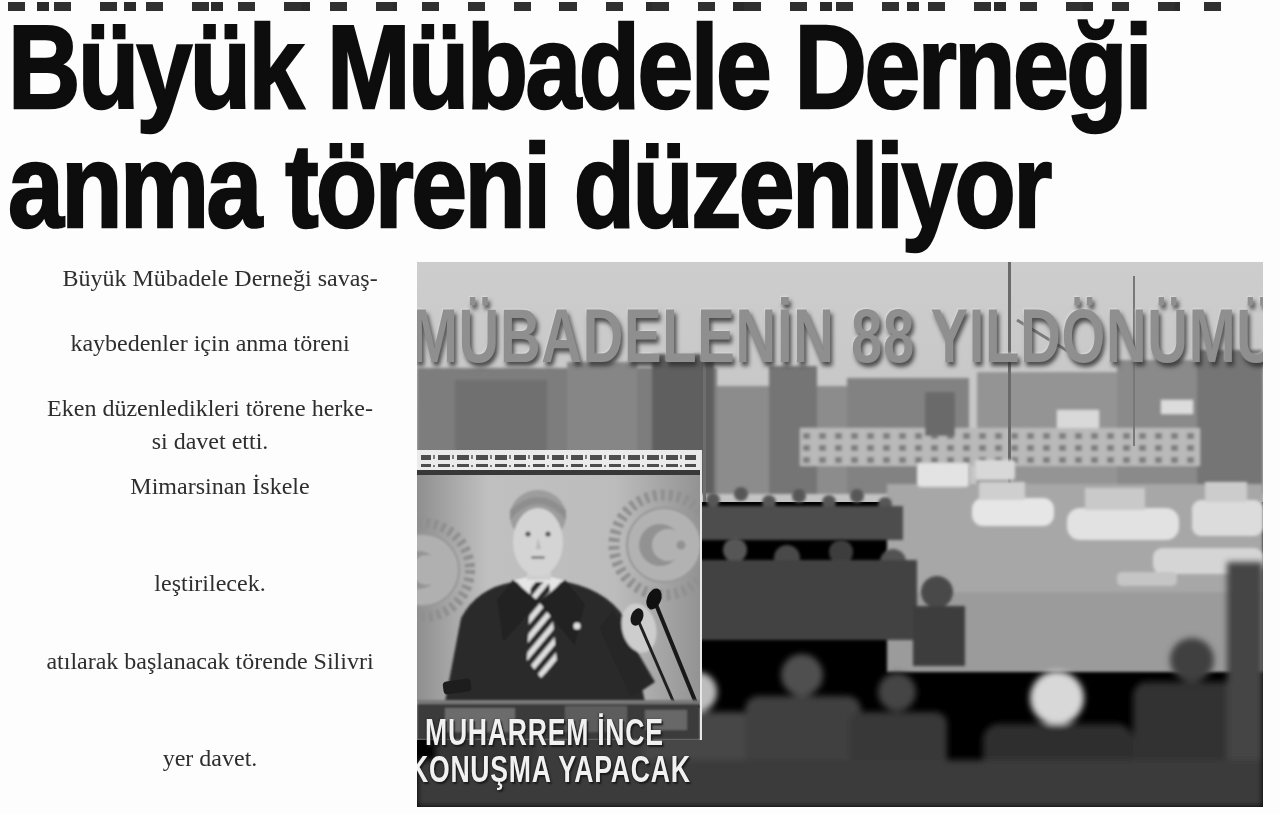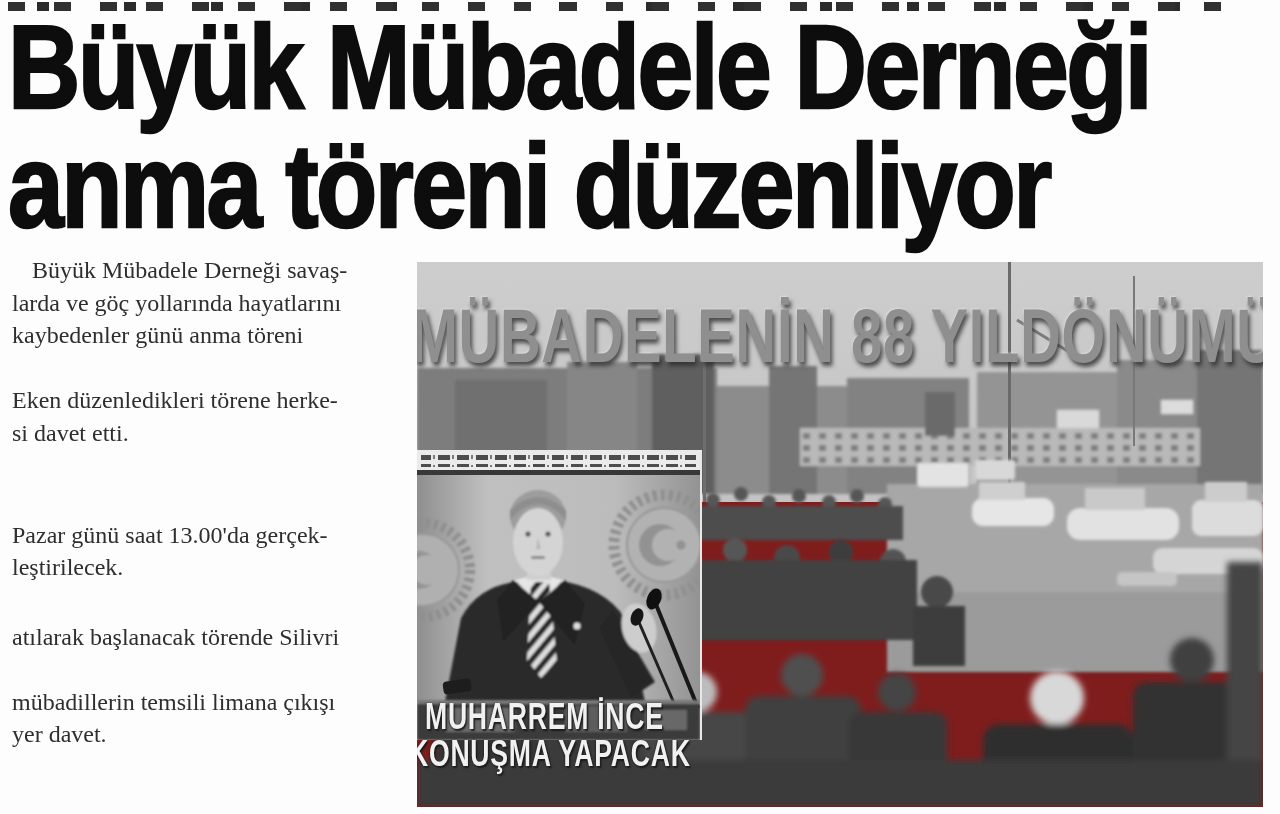--- a/index.html
+++ b/index.html
@@ -20,42 +20,42 @@
     font-family:"Liberation Sans", sans-serif;font-weight:bold;
     font-size:118px;line-height:119px;color:#0d0d0d;letter-spacing:-3px;
     transform:scaleX(0.85);transform-origin:left top;white-space:nowrap;
     -webkit-text-stroke:2.5px #0d0d0d;
   }
   
   #article-column{
     position:absolute;top:250px;left:8px;width:404px;
     font-size:24px;line-height:32.6px;color:#2e2e2e;
   }
-  .para{margin:4px;text-indent:20px;}
+  .para{margin:12px;text-indent:20px;text-align:center;}
   .para span{white-space:nowrap;}
   
   #news-photo{
     position:absolute;left:417px;top:262px;width:846px;height:545px;
-    background:#7f1d1d;overflow:hidden;
+    background:#000000;overflow:hidden;
   }
   #news-photo svg{position:absolute;left:0;top:0;}
   #photo-overlay-title{
     position:absolute;left:-6px;top:30px;white-space:nowrap;
     font-family:"Liberation Sans", sans-serif;font-weight:bold;
     font-size:76px;color:#8f8f8f;letter-spacing:1px;
     transform:scaleX(0.74);transform-origin:left top;
     text-shadow:3px 4px 5px rgba(45,45,45,.8), -1px -1px 2px rgba(235,235,235,.55);
     filter:blur(.6px);
   }
   #inset-photo{
     position:absolute;left:0;top:188px;width:283px;height:290px;
     border-right:2px solid #e8e8e8;overflow:hidden;background:#b5b5b5;
   }
   #photo-caption{
-    position:absolute;left:8px;top:436px;z-index:5;
+    position:absolute;left:8px;top:452px;z-index:5;
     font-family:"Liberation Sans", sans-serif;font-weight:bold;
     color:#f1f1f1;font-size:37px;line-height:37px;
   }
   .caption-line{
     white-space:nowrap;transform:scaleX(0.72);transform-origin:left top;
     text-shadow:2px 2px 2px rgba(25,25,25,.95), -1px 0 2px rgba(25,25,25,.6);
     letter-spacing:1px;filter:blur(.3px);
   }
   #caption-line-2{margin-left:-16px;}
 </style>
@@ -65,23 +65,23 @@
 <div id="page">
 
   <div id="top-artifact"></div>
 
   <div id="headline">
     <div>Büyük Mübadele Derneği</div>
     <div>anma töreni düzenliyor</div>
   </div>
 
   <div id="article-column">
-      <p class="para"><span>Büyük Mübadele Derneği savaş-</span><br><span>larda ve göç yollarında hayatlarını</span><br><span>kaybedenler günü anma töreni</span><br><br><span>Eken düzenledikleri törene herke-</span><br><span>si davet etti.</span></p>
-      <p class="para"><br><br><span>Pazar günü saat 13.00'da gerçek-</span><br><span>leştirilecek.</span></p>
-      <p class="para"><br><span>atılarak başlanacak törende Silivri</span><br><br><span>mübadillerin temsili limana çıkışı</span><br><span>yer davet.</span></p>
+      <p class="para"><span>Büyük Mübadele Derneği savaş-</span><br><br><span>kaybedenler için anma töreni</span><br><br><span>Eken düzenledikleri törene herke-</span><br><span>si davet etti.</span></p>
+      <p class="para"><span>Mimarsinan İskele</span><br><br><br><span>leştirilecek.</span></p>
+      <p class="para"><br><span>atılarak başlanacak törende Silivri</span><br><br><br><span>yer davet.</span></p>
     </div>
 
   <div id="news-photo">
 
     <svg width="846" height="545" viewBox="0 0 846 545">
       <defs>
         <filter id="soft">
             <feGaussianBlur stdDeviation="1.6"></feGaussianBlur>
           </filter>
         <filter id="soft2">

